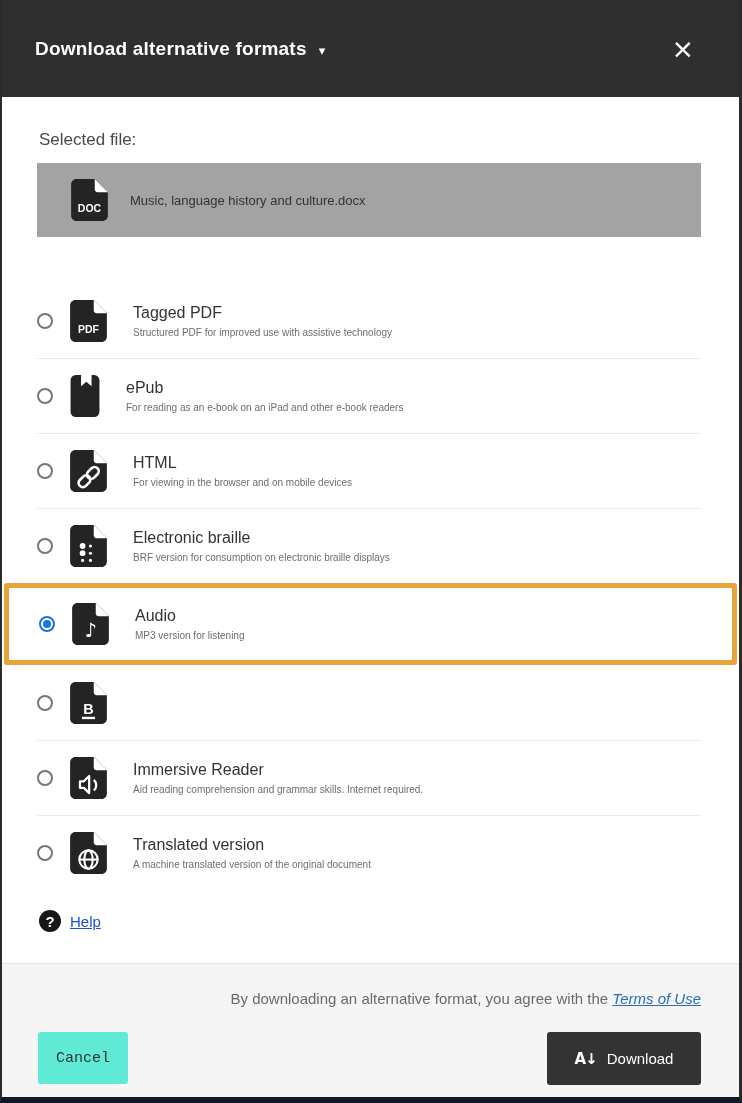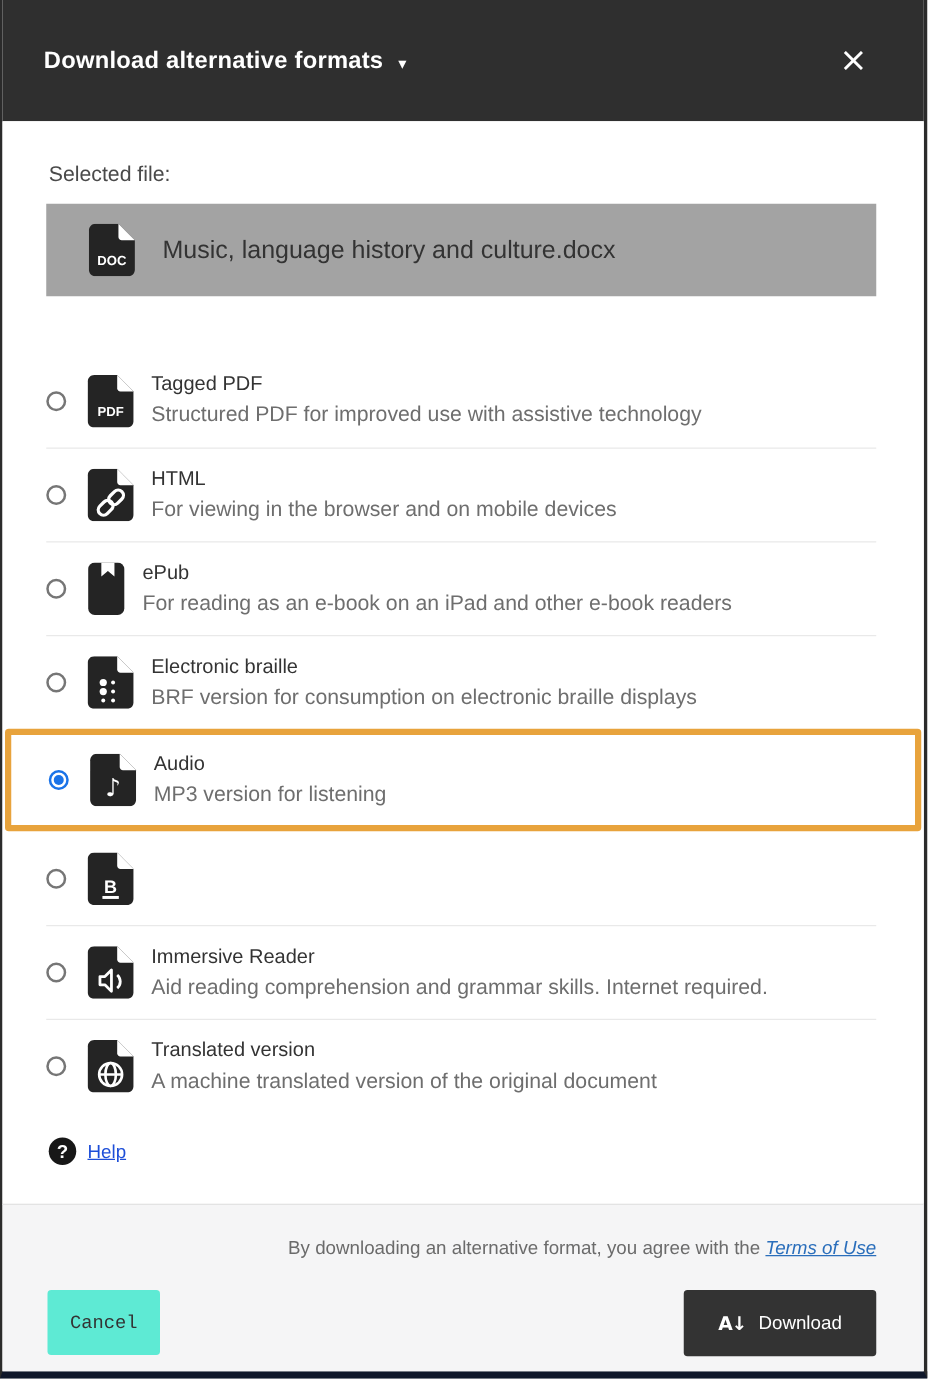--- a/index.html
+++ b/index.html
@@ -36,21 +36,21 @@
   .dlg-main { flex: 1 1 auto; background: #fff; padding-top: 33px; overflow: hidden; }
 
   .selected-label { font-size: 17px; color: #4a4a4a; margin: 0 37px; }
 
   .file-box {
     margin: 13px 38px 0 35px; height: 74px;
     background: #a3a3a3;
     display: flex; align-items: center;
     padding-left: 34px;
   }
-  .file-name { font-size: 20px; color: #333; margin-left: 22px; }
+  .file-name { font-size: 13px; color: #333; margin-left: 22px; }
 
   .formats { margin-top: 46px; }
 
   .format-row {
     display: flex; align-items: center;
     margin: 0 38px 0 35px;
     padding: 15px 0;
     min-height: 75px;
     border-top: 1px solid #e9e9e9;
     cursor: pointer;
@@ -64,23 +64,23 @@
     background: #fff; position: relative;
   }
   .radio.checked { border-color: #1a73e8; }
   .radio.checked::after {
     content: ""; position: absolute; inset: 2px;
     border-radius: 50%; background: #1a73e8;
   }
 
   .row-icon { margin-left: 17px; flex: 0 0 auto; }
 
-  .row-texts { margin-left: 14px; }
+  .row-texts { margin-left: 26px; }
   .row-title { font-size: 16px; color: #333; }
-  .row-desc  { font-size: 17px; color: #6e6e6e; margin-top: 5px; }
+  .row-desc  { font-size: 10px; color: #6e6e6e; margin-top: 5px; }
 
   .highlight-box {
     margin: 0 2px;
     border: 5px solid #e8a33c;
     border-radius: 3px;
     background: #fff;
   }
   .highlight-box .format-row {
     border-top: none; margin: 0 31px 0 30px;
     min-height: 72px; padding: 13px 0;
@@ -163,43 +163,43 @@
           <text x="14" y="25" font-size="8" font-weight="bold" text-anchor="middle" fill="#fff">PDF</text>
         </svg>
         <div class="row-texts">
           <div class="row-title">Tagged PDF</div>
           <div class="row-desc">Structured PDF for improved use with assistive technology</div>
         </div>
       </div>
 
       <div class="format-row">
         <span class="radio"></span>
+        <svg class="row-icon" width="30" height="42" viewBox="0 0 22 32">
+          <rect x="0" y="0" width="22" height="32" rx="4" fill="#242424"></rect>
+          <path d="M8 0 H16 V8.5 L12 5.2 L8 8.5 Z" fill="#fff"></path>
+        </svg>
+        <div class="row-texts">
+          <div class="row-title">ePub</div>
+          <div class="row-desc">For reading as an e-book on an iPad and other e-book readers</div>
+        </div>
+      </div>
+
+      <div class="format-row">
+        <span class="radio"></span>
         <svg class="row-icon" width="37" height="42" viewBox="0 0 28 32">
           <path d="M4 0 H18 L28 10 V28 C28 30.2 26.2 32 24 32 H4 C1.8 32 0 30.2 0 28 V4 C0 1.8 1.8 0 4 0 Z" fill="#242424"></path>
           <path d="M18 0 L28 10 H20 C18.9 10 18 9.1 18 8 Z" fill="#fff"></path>
           <g transform="rotate(-45 14 20.5)" stroke="#fff" stroke-width="2" fill="none">
             <rect x="4.5" y="17.5" width="10" height="6.4" rx="3.2"></rect>
             <rect x="13.5" y="17.5" width="10" height="6.4" rx="3.2"></rect>
           </g>
         </svg>
         <div class="row-texts">
           <div class="row-title">HTML</div>
           <div class="row-desc">For viewing in the browser and on mobile devices</div>
-        </div>
-      </div>
-
-      <div class="format-row">
-        <span class="radio"></span>
-        <svg class="row-icon" width="30" height="42" viewBox="0 0 22 32">
-          <rect x="0" y="0" width="22" height="32" rx="4" fill="#242424"></rect>
-          <path d="M8 0 H16 V8.5 L12 5.2 L8 8.5 Z" fill="#fff"></path>
-        </svg>
-        <div class="row-texts">
-          <div class="row-title">ePub</div>
-          <div class="row-desc">For reading as an e-book on an iPad and other e-book readers</div>
         </div>
       </div>
 
       <div class="format-row">
         <span class="radio"></span>
         <svg class="row-icon" width="37" height="42" viewBox="0 0 28 32">
           <path d="M4 0 H18 L28 10 V28 C28 30.2 26.2 32 24 32 H4 C1.8 32 0 30.2 0 28 V4 C0 1.8 1.8 0 4 0 Z" fill="#242424"></path>
           <path d="M18 0 L28 10 H20 C18.9 10 18 9.1 18 8 Z" fill="#fff"></path>
           <circle cx="9.5" cy="16" r="2.2" fill="#fff"></circle>
           <circle cx="15.5" cy="16" r="1.2" fill="#fff"></circle>

